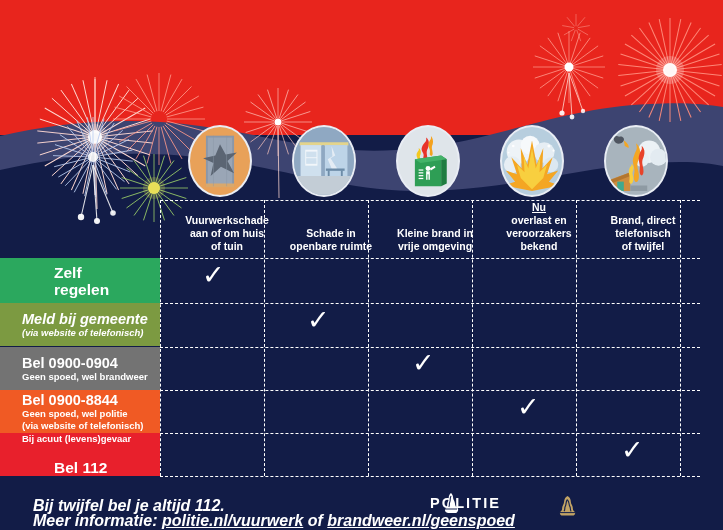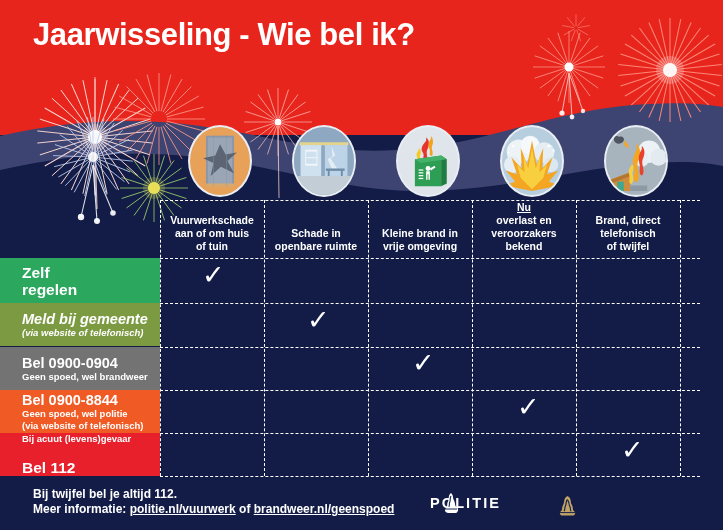--- a/index.html
+++ b/index.html
@@ -57,20 +57,21 @@
     width: 540px; height: 276px;
     z-index: 18;
   }
   .col-head {
     position: absolute; top: 0; height: 58px;
     color: #ffffff; font-size: 10.5px; font-weight: bold;
     line-height: 13px;
     text-align: center;
     display: flex; align-items: flex-end; justify-content: center;
     padding-bottom: 5px;
+    margin-left: 15px;
   }
   .col-head span { display: block; }
   .u { text-decoration: underline; }
 
   .vline {
     position: absolute; top: 0; width: 0;
     border-left: 1px dashed #ffffff;
     height: 276px;
   }
   .hline {
@@ -87,29 +88,30 @@
   }
 
   
   .band {
     position: absolute; left: 0; width: 160px;
     color: #ffffff;
     padding: 0 0 0 22px;
     display: flex; flex-direction: column; justify-content: center;
     z-index: 20;
   }
-  .band .big { font-size: 15.5px; font-weight: bold; line-height: 17px; }
+  .band .big { font-size: 15.5px; font-weight: bold; line-height: 17px; margin-left: 32px; }
   .band .big2 { font-size: 14.5px; font-weight: bold; line-height: 16px; }
   .band .sm { font-size: 9.5px; font-weight: bold; line-height: 12px; }
 
   
   #footer-text {
-    position: absolute; left: 33px; top: 487px;
-    color: #ffffff; font-size: 12px; font-weight: bold; line-height: 15px;
+    position: absolute; left: 33px; top: 498px;
+    color: #ffffff; font-size: 16px; font-weight: bold; line-height: 15px;
     z-index: 25;
+    font-style: italic;
   }
   #footer-text a, #footer-text .lnk {
     color: #ffffff; text-decoration: underline;
   }
   .logo {
     position: absolute; z-index: 25;
     display: flex; align-items: center;
     color: #ffffff;
   }
   .logo .txt {
@@ -393,21 +395,20 @@
         <line x1="0" y1="-2" x2="0" y2="-14" transform="rotate(120)"></line>
         <line x1="0" y1="-2" x2="0" y2="-14" transform="rotate(160)"></line>
         <line x1="0" y1="-2" x2="0" y2="-14" transform="rotate(200)"></line>
         <line x1="0" y1="-2" x2="0" y2="-14" transform="rotate(240)"></line>
         <line x1="0" y1="-2" x2="0" y2="-14" transform="rotate(280)"></line>
         <line x1="0" y1="-2" x2="0" y2="-14" transform="rotate(320)"></line>
       </g>
     </svg>
   </div>
 
-  <div id="title">Jaarwisseling - Wie bel ik?</div>
 
   <div class="icon-circle" style="left:188px; top:125px; background:#e8a159;">
     <svg viewBox="0 0 64 72">
       <rect x="17" y="9" width="30" height="54" fill="#8b97a8"></rect>
       <rect x="19" y="11" width="26" height="50" fill="#9aa6b6"></rect>
       <rect x="17" y="60" width="30" height="4" fill="#d9a86c"></rect>
       <path d="M32 18 L38 29 L50 27 L40 36 L47 49 L33 42 L22 52 L25 38 L14 33 L27 30 Z" fill="#5b6573"></path>
       <line x1="25" y1="9" x2="25" y2="63" stroke="#8b97a8" stroke-width="0.8" opacity="0.6"></line>
       <line x1="39" y1="9" x2="39" y2="63" stroke="#8b97a8" stroke-width="0.8" opacity="0.6"></line>
     </svg>

